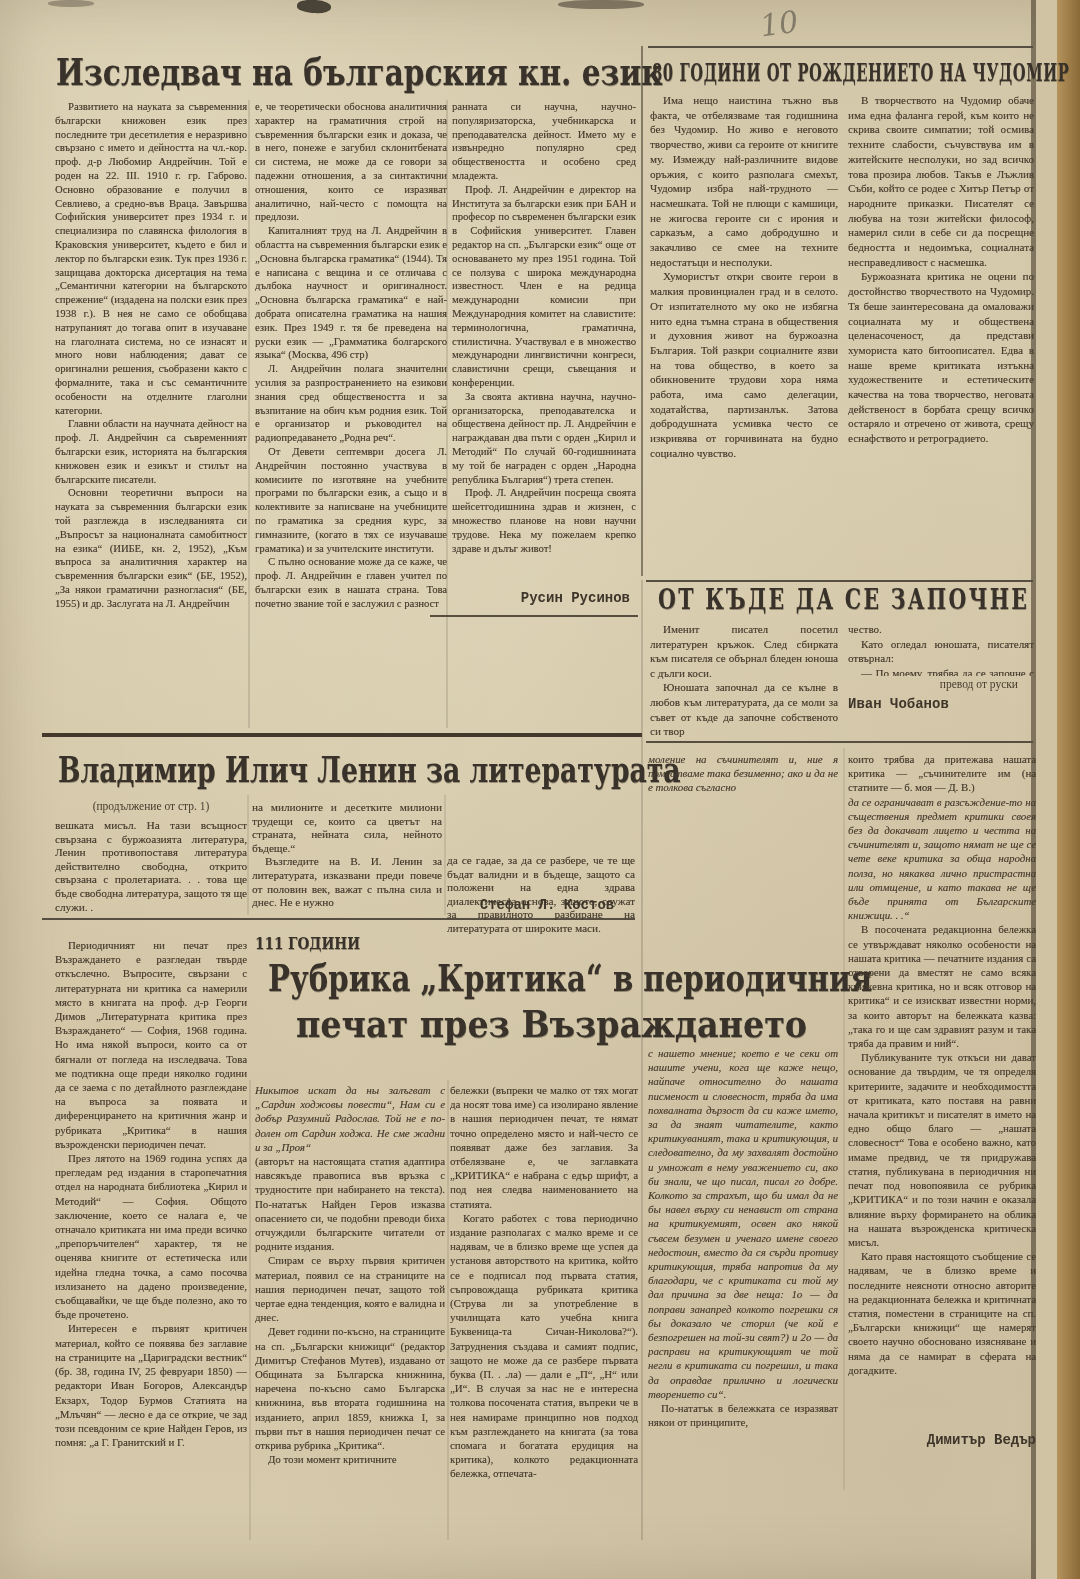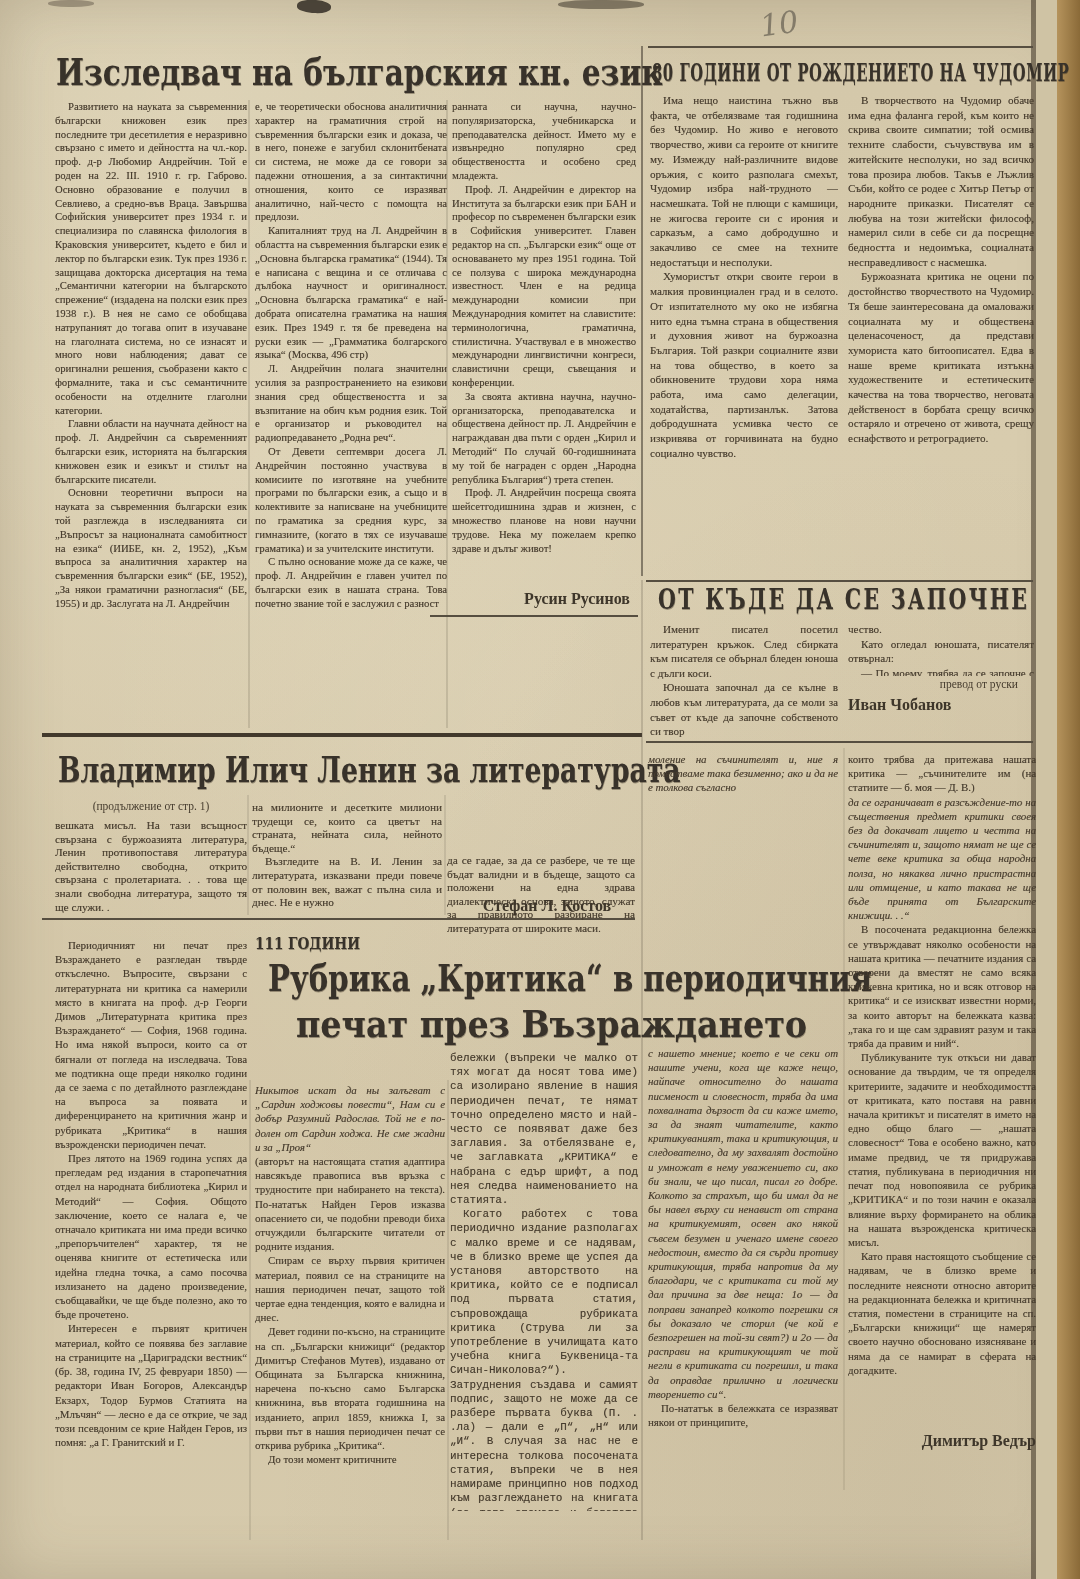--- a/index.html
+++ b/index.html
@@ -16,22 +16,22 @@
   .col p{margin:0;text-indent:13px;}
   .col p.ni{text-indent:0;}
   .col p.it{font-style:italic;}
   .a1{font-size:10.6px;line-height:13.8px;width:192px;}
   .chud{font-size:11px;line-height:14.7px;}
   .otk{font-size:11px;line-height:14.6px;}
   .len{font-size:11.2px;line-height:13.6px;}
   .kri{font-size:10.8px;line-height:14.2px;}
   .hl{position:absolute;font-family:"DejaVu Serif",serif;font-weight:bold;color:#38322a;
       white-space:nowrap;transform-origin:left top;text-shadow:.5px .5px .6px rgba(55,45,32,.4);}
-  .sig{position:absolute;font-weight:bold;color:#3e362a;font-size:16px;
-      font-family:Liberation Serif, serif;}
+  .sig{position:absolute;font-weight:bold;color:#3e362a;font-size:14px;
+      font-family:Liberation Mono, monospace;}
   .subhead{position:absolute;color:#463c2e;font-size:11.5px;text-align:center;}
   .rule{position:absolute;background:#564e40;}
   .vrule{position:absolute;background:rgba(86,78,64,.5);width:2px;}
   .smudge{position:absolute;border-radius:45%;}
   .pencil{position:absolute;font-family:"DejaVu Serif",serif;font-style:italic;
       color:#837b69;transform:rotate(-8deg);}
   .edge-line{position:absolute;top:0;height:1579px;}
 </style>
 </head>
 <body>
@@ -103,21 +103,21 @@
       <p class="ni">чество.</p>
       <p>Като огледал юношата, писателят отвърнал:</p>
       <p>— По моему, трябва да се започне с подстригването на косата. От бръснарницата.</p>
     </div>
   <div class="subhead" style="left:848px;top:678px;width:170px;text-align:right;">превод от руски</div>
   <div class="sig" style="left:848px;top:696px;width:170px;">Иван Чобанов</div>
 
   <div class="hl" style="left:58px;top:748px;font-size:36px;transform:scaleX(.74);">Владимир Илич Ленин за литературата</div>
   <div class="subhead" style="left:55px;top:800px;width:192px;">(продължение от стр. 1)</div>
   <div class="col len" style="left:55px;top:819px;width:192px;height:100px;">
-      <p class="ni">вешката мисъл. На тази всъщност свързана с буржоазията литература, Ленин противопоставя литература действително свободна, открито свързана с пролетариата. . . това ще знали свободна литература, защото тя ще служи. .</p>
+      <p class="ni">вешката мисъл. На тази всъщност свързана с буржоазията литература, Ленин противопоставя литература действително свободна, открито свързана с пролетариата. . . това ще бъде свободна литература, защото тя ще служи. .</p>
     </div>
   <div class="col len" style="left:252px;top:801px;width:190px;height:116px;">
       <p class="ni">на милионите и десетките милиони трудещи се, които са цветът на страната, нейната сила, нейното бъдеще.“</p>
       <p>Възгледите на В. И. Ленин за литературата, изказвани преди повече от половин век, важат с пълна сила и днес. Не е нужно</p>
     </div>
   <div class="col len" style="left:447px;top:834px;width:188px;height:94px;margin-top:20px;">
       <p class="ni">да се гадае, за да се разбере, че те ще бъдат валидни и в бъдеще, защото са положени на една здрава диалектическа основа, защото, служат за правилното разбиране на литературата от широките маси.</p>
     </div>
   <div class="sig" style="left:453px;top:897px;width:188px;text-align:center;">Стефан Л. Костов</div>
 
@@ -129,21 +129,21 @@
   <div class="hl" style="left:255px;top:934px;font-size:16px;transform:scaleX(.85);">111 ГОДИНИ</div>
   <div class="hl" style="left:268px;top:956px;font-size:37px;transform:scaleX(.79);">Рубрика „Критика“ в периодичния</div>
   <div class="hl" style="left:296px;top:1002px;font-size:37px;transform:scaleX(.90);">печат през Възраждането</div>
   <div class="col kri" style="left:255px;top:1083px;width:190px;height:460px;">
       <p class="it ni">Никытов искат да ны залъгват с „Сардин ходжовы повести“, Нам си е добър Разумний Радослав. Той не е по-долен от Сардин ходжа. Не сме жадни и за „Проя“</p>
       <p class="ni">(авторът на настоящата статия адаптира навсякъде правописа във връзка с трудностите при набирането на текста). По-нататък Найден Геров изказва опасението си, че подобни преводи биха отчуждили българските читатели от родните издания.</p>
       <p>Спирам се върху първия критичен материал, появил се на страниците на нашия периодичен печат, защото той чертае една тенденция, която е валидна и днес.</p>
       <p>Девет години по-късно, на страниците на сп. „Български книжици“ (редактор Димитър Стефанов Мутев), издавано от Общината за Българска книжнина, наречена по-късно само Българска книжнина, във втората годишнина на изданието, април 1859, книжка I, за първи път в нашия периодичен печат се открива рубрика „Критика“.</p>
       <p>До този момент критичните</p>
     </div>
-  <div class="col kri" style="left:450px;top:1051px;width:188px;height:460px;font-family:Liberation Mono, monospace;">
+  <div class="col kri" style="left:450px;top:1083px;width:188px;height:460px;">
       <p class="ni">бележки (въпреки че малко от тях могат да носят това име) са изолирано явление в нашия периодичен печат, те нямат точно определено място и най-често се появяват даже без заглавия. За отбелязване е, че заглавката „КРИТИКА“ е набрана с едър шрифт, а под нея следва наименованието на статията.</p>
       <p>Когато работех с това периодично издание разполагах с малко време и се надявам, че в близко време ще успея да установя авторството на критика, който се е подписал под първата статия, съпровождаща рубриката критика (Струва ли за употребление в училищата като учебна книга Буквеница-та Сичан-Николова?“). Затруднения създава и самият подпис, защото не може да се разбере първата буква (П. . .ла) — дали е „П“, „Н“ или „И“. В случая за нас не е интересна толкова посочената статия, въпреки че в нея намираме принципно нов подход към разглеждането на книгата (за това спомага и богатата ерудиция на критика), колкото редакционната бележка, отпечата-</p>
     </div>
   <div class="col kri" style="left:648px;top:752px;width:190px;height:190px;">
       <p class="it ni">моление на съчинителят и, ние я поместваме така безименно; ако и да не е толкова съгласно</p>
     </div>
   <div class="col kri" style="left:648px;top:1046px;width:190px;height:492px;">
       <p class="it ni">с нашето мнение; което е че секи от нашите учени, кога ще каже нещо, найпаче относително до нашата писменост и словесност, тряба да има похвалната дързост да си каже името, за да знаят читателите, както критикуваният, така и критикующия, и следователно, да му захвалят достойно и умножат в нему уважението си, ако би знали, че що писал, писал го добре. Колкото за страхът, що би имал да не бы навел върху си ненавист от страна на критикуемият, освен ако някой съвсем безумен и ученаго имене своего недостоин, вместо да ся сърди противу критикующия, тряба напротив да му благодари, че с критиката си той му дал причина за две неща: 1о — да поправи занапред колкото погрешки ся бы доказало че сторил (че кой е безпогрешен на той-зи свят?) и 2о — да расправи на критикующият че той негли в критиката си погрешил, и така да оправдае прилично и логически творението си“.</p>
       <p>По-нататък в бележката се изразяват някои от принципите,</p>
     </div>

